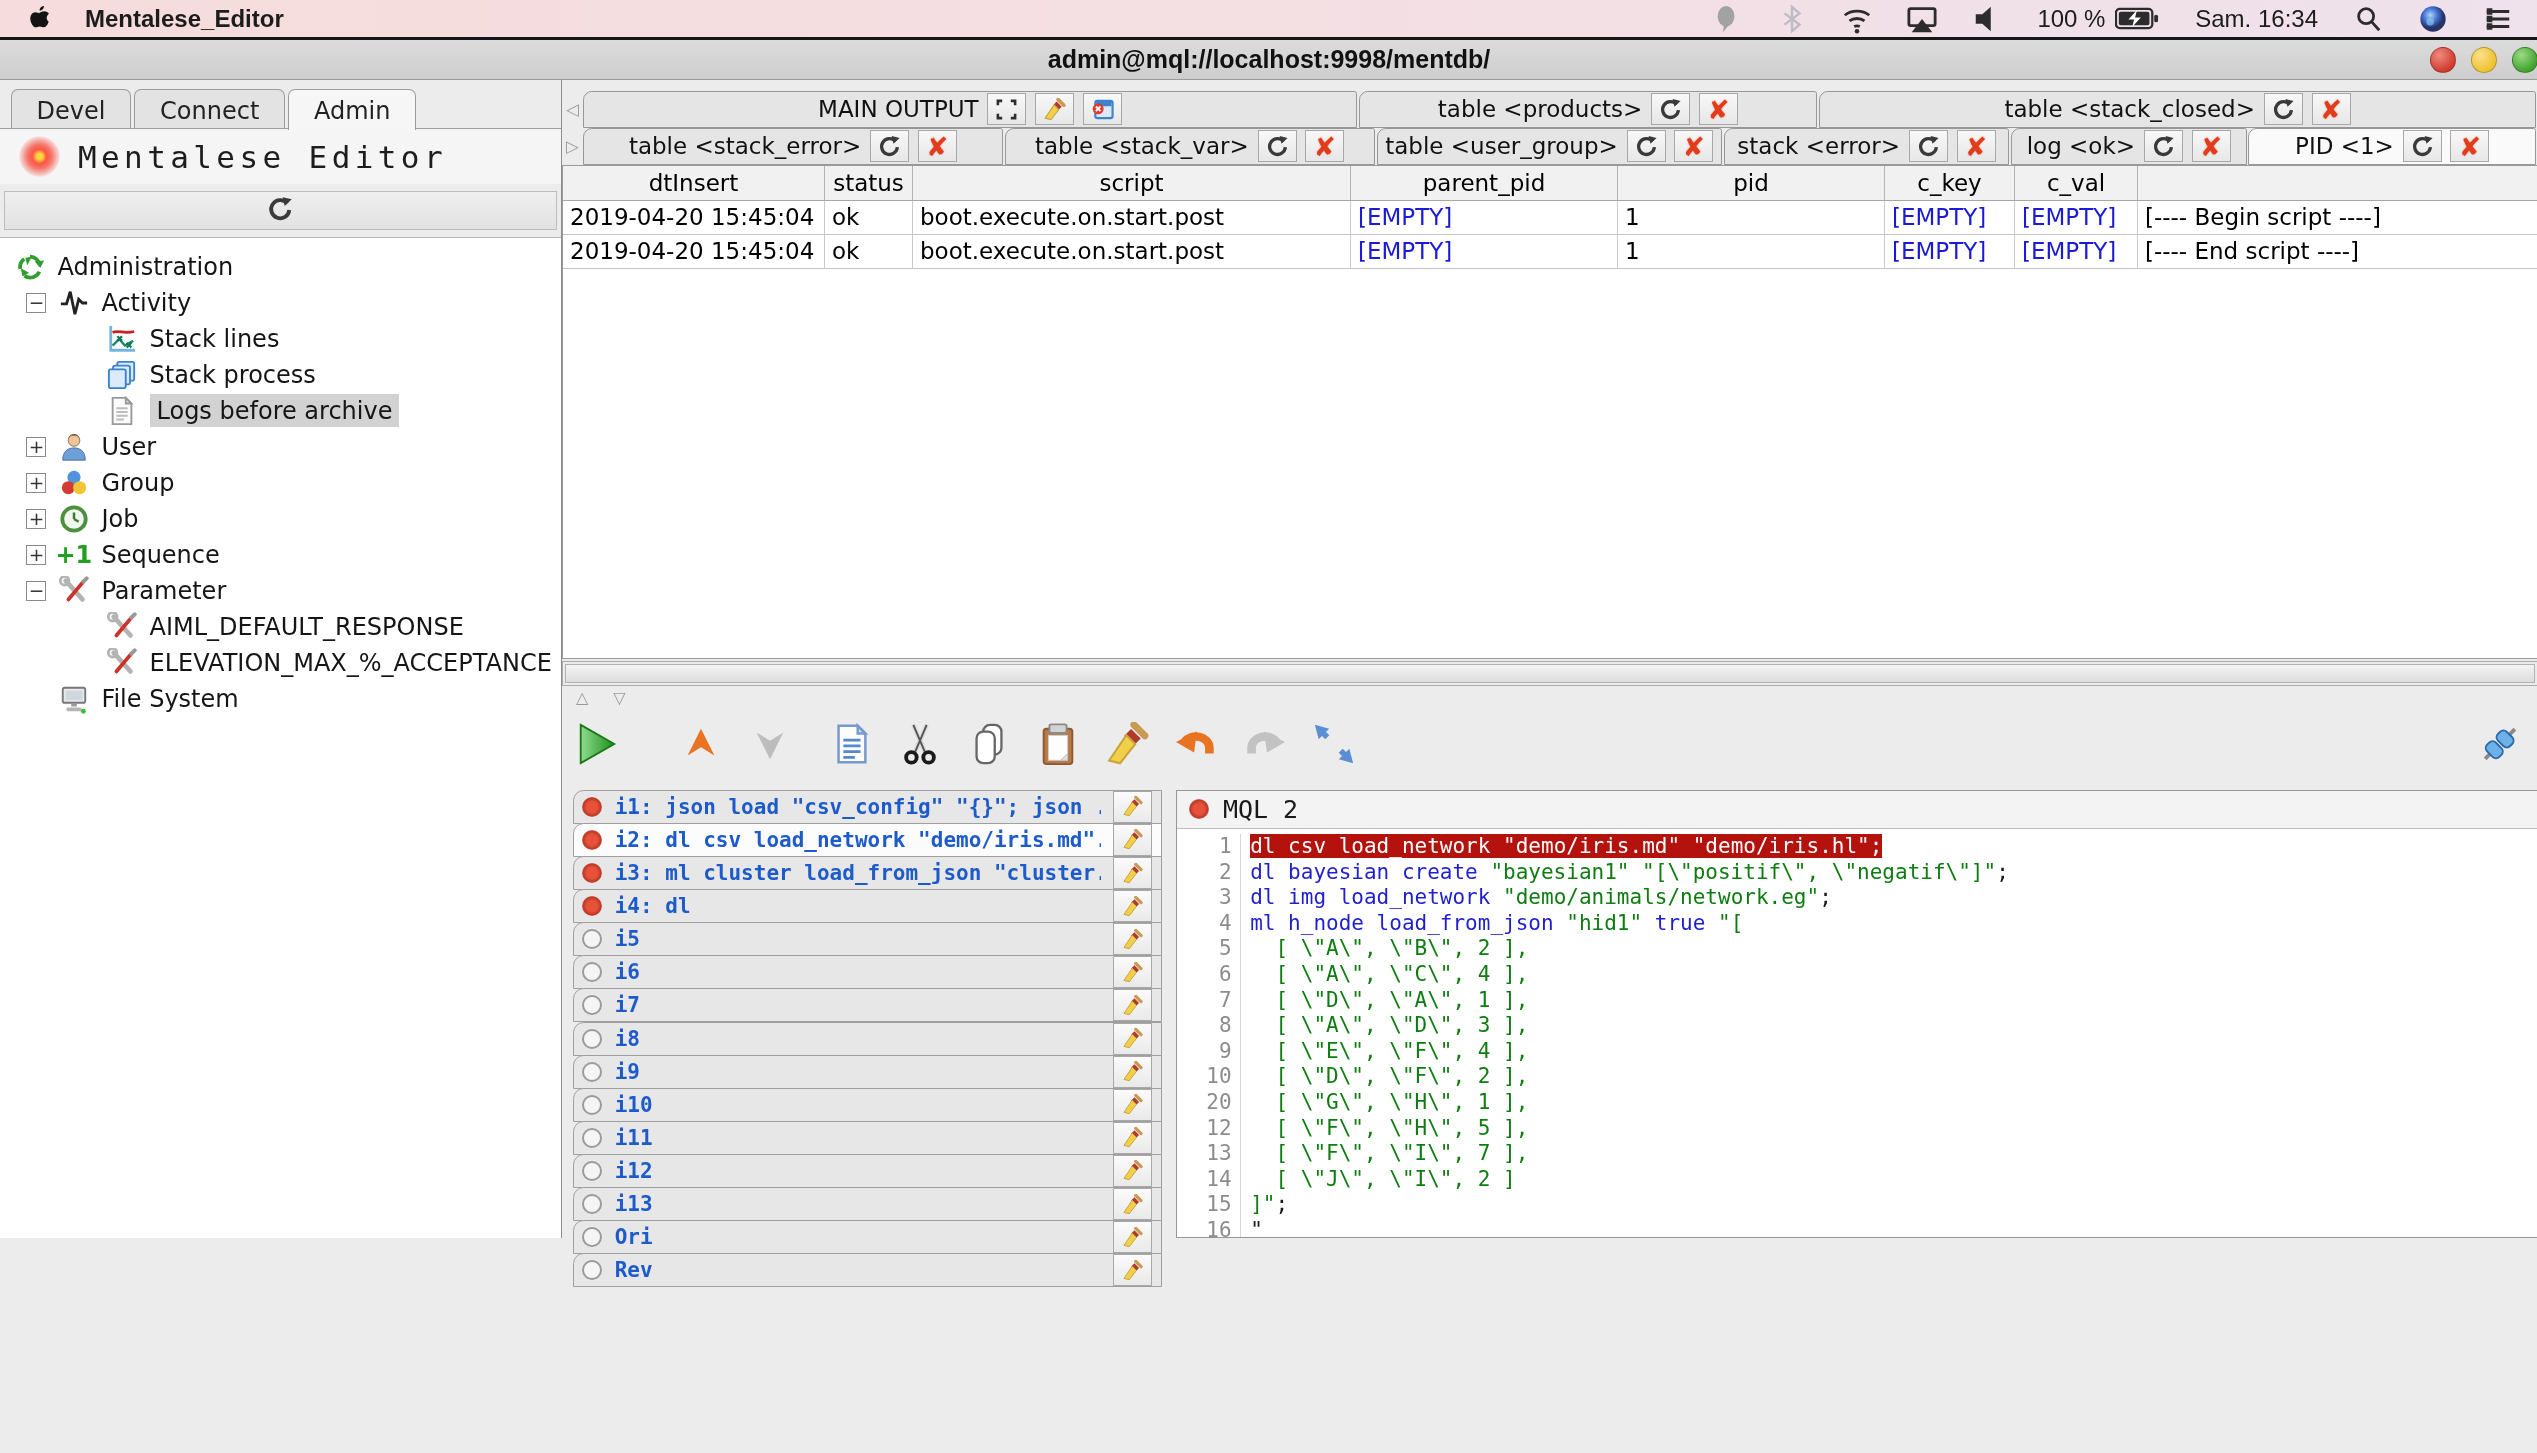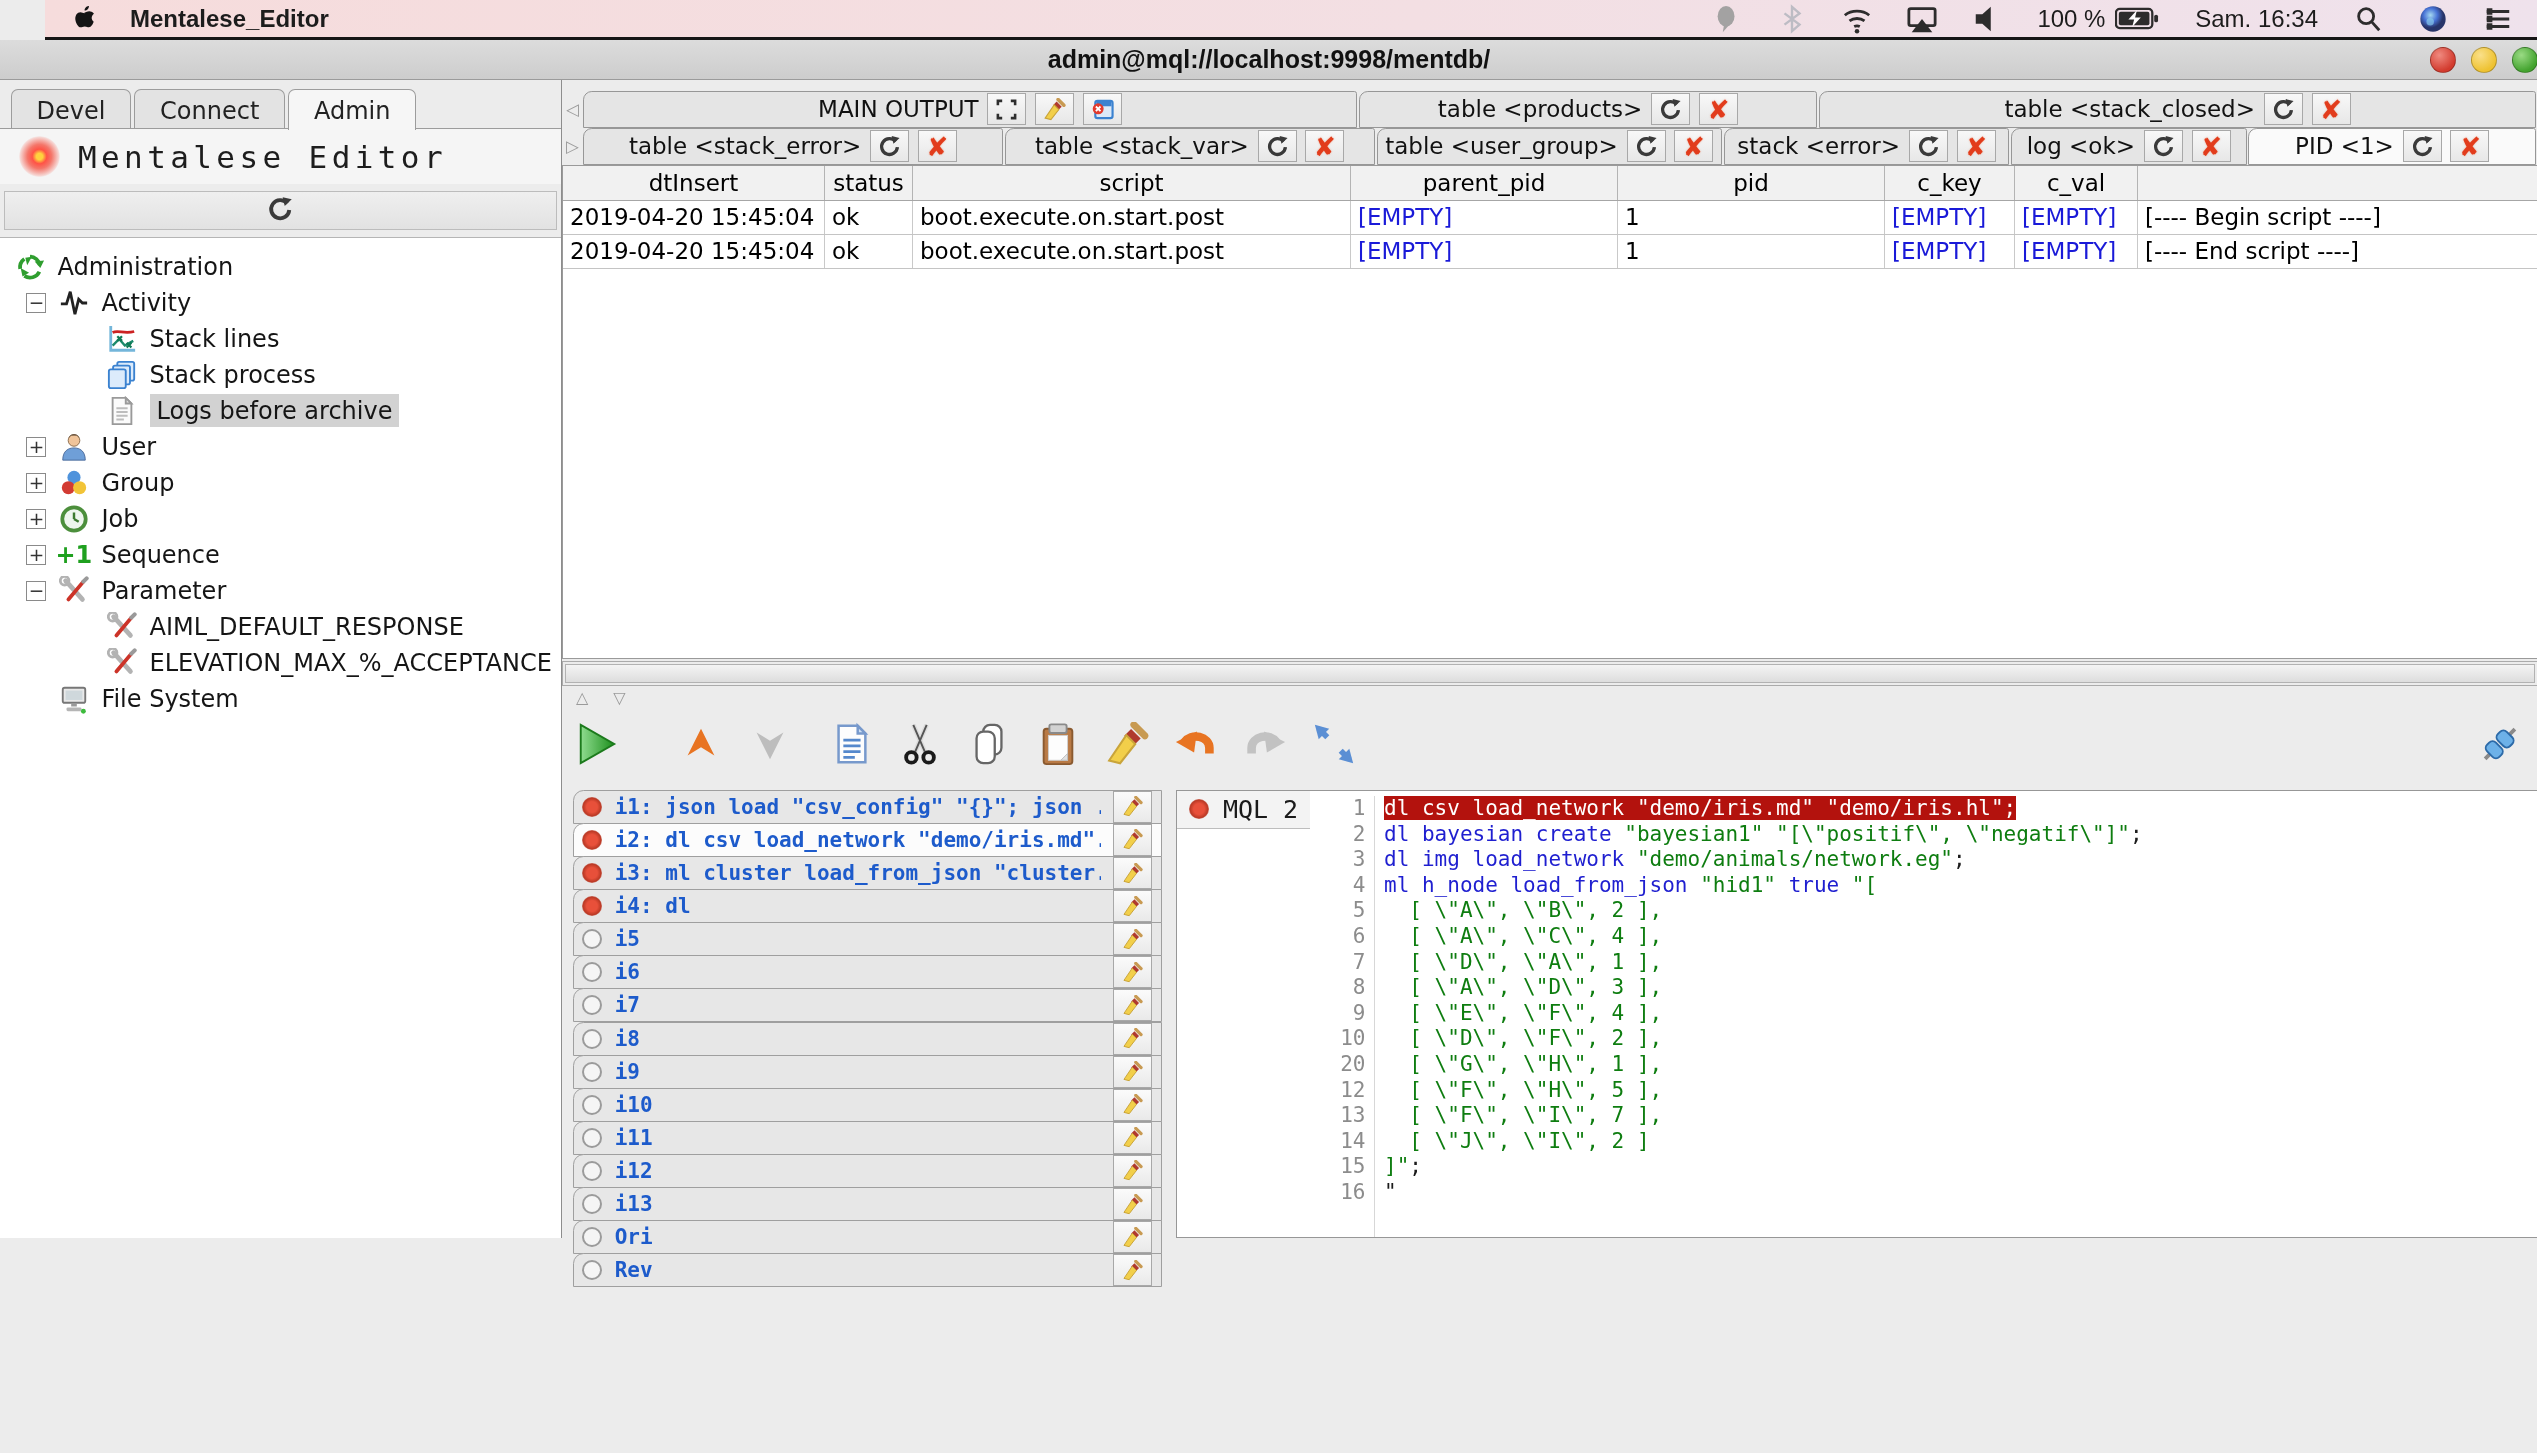--- a/index.html
+++ b/index.html
@@ -5,21 +5,21 @@
   html,body{margin:0;padding:0;}
   body{
     width:2538px;height:1454px;overflow:hidden;position:relative;
     font-family:"DejaVu Sans",sans-serif;background:#ececec;
   }
   
   .menubar{
     height:37px;display:flex;align-items:center;gap:32px;padding:0 25px;
     background:linear-gradient(90deg,#f6dcdc 0%,#f3dfe3 55%,#efe2ec 100%);
     border-bottom:3.5px solid #161616;
-    font-family:"Liberation Sans",sans-serif;color:#1c1c1c;margin-left:45px;
+    font-family:"Liberation Sans",sans-serif;color:#1c1c1c;
   }
   .apple{width:28px;height:30px;display:flex;align-items:center;}
   .app-name{font-weight:bold;font-size:24px;}
   .mb-right{margin-left:auto;display:flex;align-items:center;gap:35px;font-size:24px;}
   .mb-ic{width:30px;height:30px;display:flex;align-items:center;justify-content:center;opacity:.92;}
   .batt-group{display:flex;align-items:center;gap:8.8px;}
   
   .titlebar{
     height:39px;background:linear-gradient(#dcdcdc,#cdcdcd);
     border-bottom:1.8px solid #9b9b9b;position:relative;display:flex;align-items:center;justify-content:flex-end;
@@ -115,21 +115,21 @@
   .sitem.selected{background:#fcfcfc;}
   .dot{width:20px;height:20px;min-width:20px;border-radius:50%;box-sizing:border-box;}
   .dot.filled{background:radial-gradient(circle,#e8503a 0 38%,#bc3a26 62%,rgba(190,70,50,.45) 80%,rgba(190,70,50,0));}
   .dot.empty{background:#f5f5f5;border:2.6px solid #9b9b9b;}
   .sitem-label{flex:1;font-family:"DejaVu Sans Mono",monospace;font-weight:bold;font-size:21px;
     color:#1d5bcb;white-space:pre;overflow:hidden;}
   .brush-btn{width:37px;height:30px;min-width:37px;border:0.9px solid #a8a8a8;
     background:linear-gradient(#fbfbfb,#e9e9e9);display:flex;align-items:center;justify-content:center;}
   .brush-btn svg{width:21px;height:21px;}
   
-  .editor{flex:1;border:0.9px solid #979797;background:#fff;display:flex;flex-direction:row;min-width:0;}
+  .editor{flex:1;border:0.9px solid #979797;background:#fff;display:flex;flex-direction:column;min-width:0;}
   .ed-head{height:37px;background:#f3f3f3;border-bottom:0.9px solid #bdbdbd;display:flex;align-items:center;
     gap:14px;padding:0 12.3px;font-family:"DejaVu Sans Mono",monospace;font-size:25px;color:#1a1a1a;}
   .ed-body{flex:1;display:flex;font-family:"DejaVu Sans Mono",monospace;font-size:21px;line-height:25.6px;
     padding-top:5.3px;overflow:hidden;}
   .gutter{width:55px;min-width:55px;color:#8c8c8c;text-align:right;padding-right:8.8px;
     border-right:1.8px solid #d7d7d7;}
   .gutter div{height:25.6px;}
   .codecol{flex:1;padding-left:8.8px;white-space:pre;overflow:hidden;}
   .cl{height:25.6px;}
   .kw{color:#1f1fd0;} .str{color:#0e7d10;} .pl{color:#1b1b1b;}

